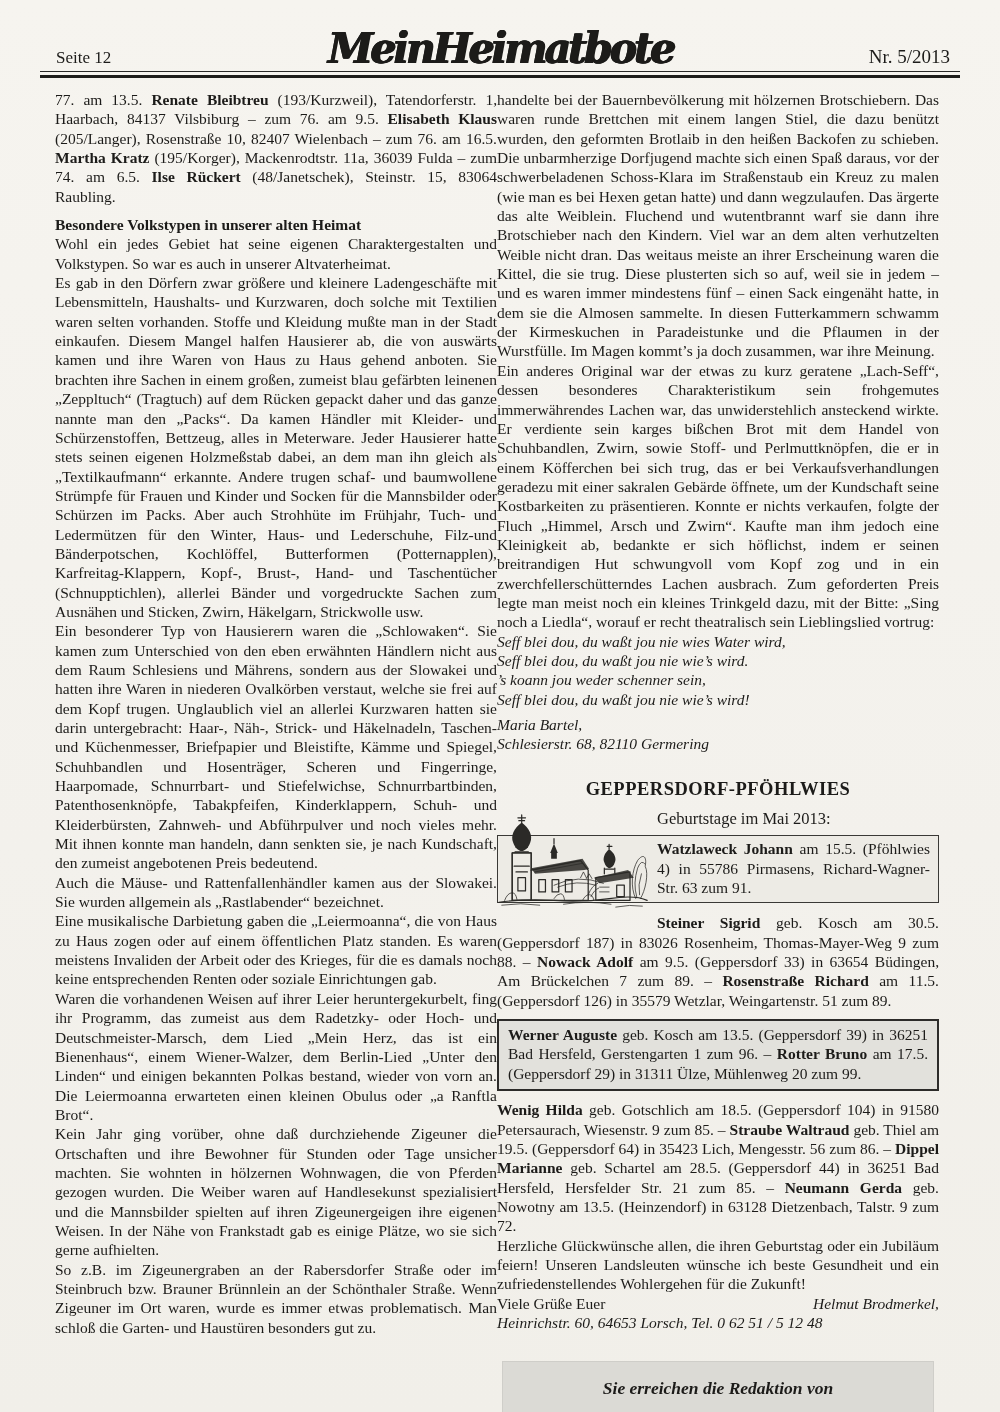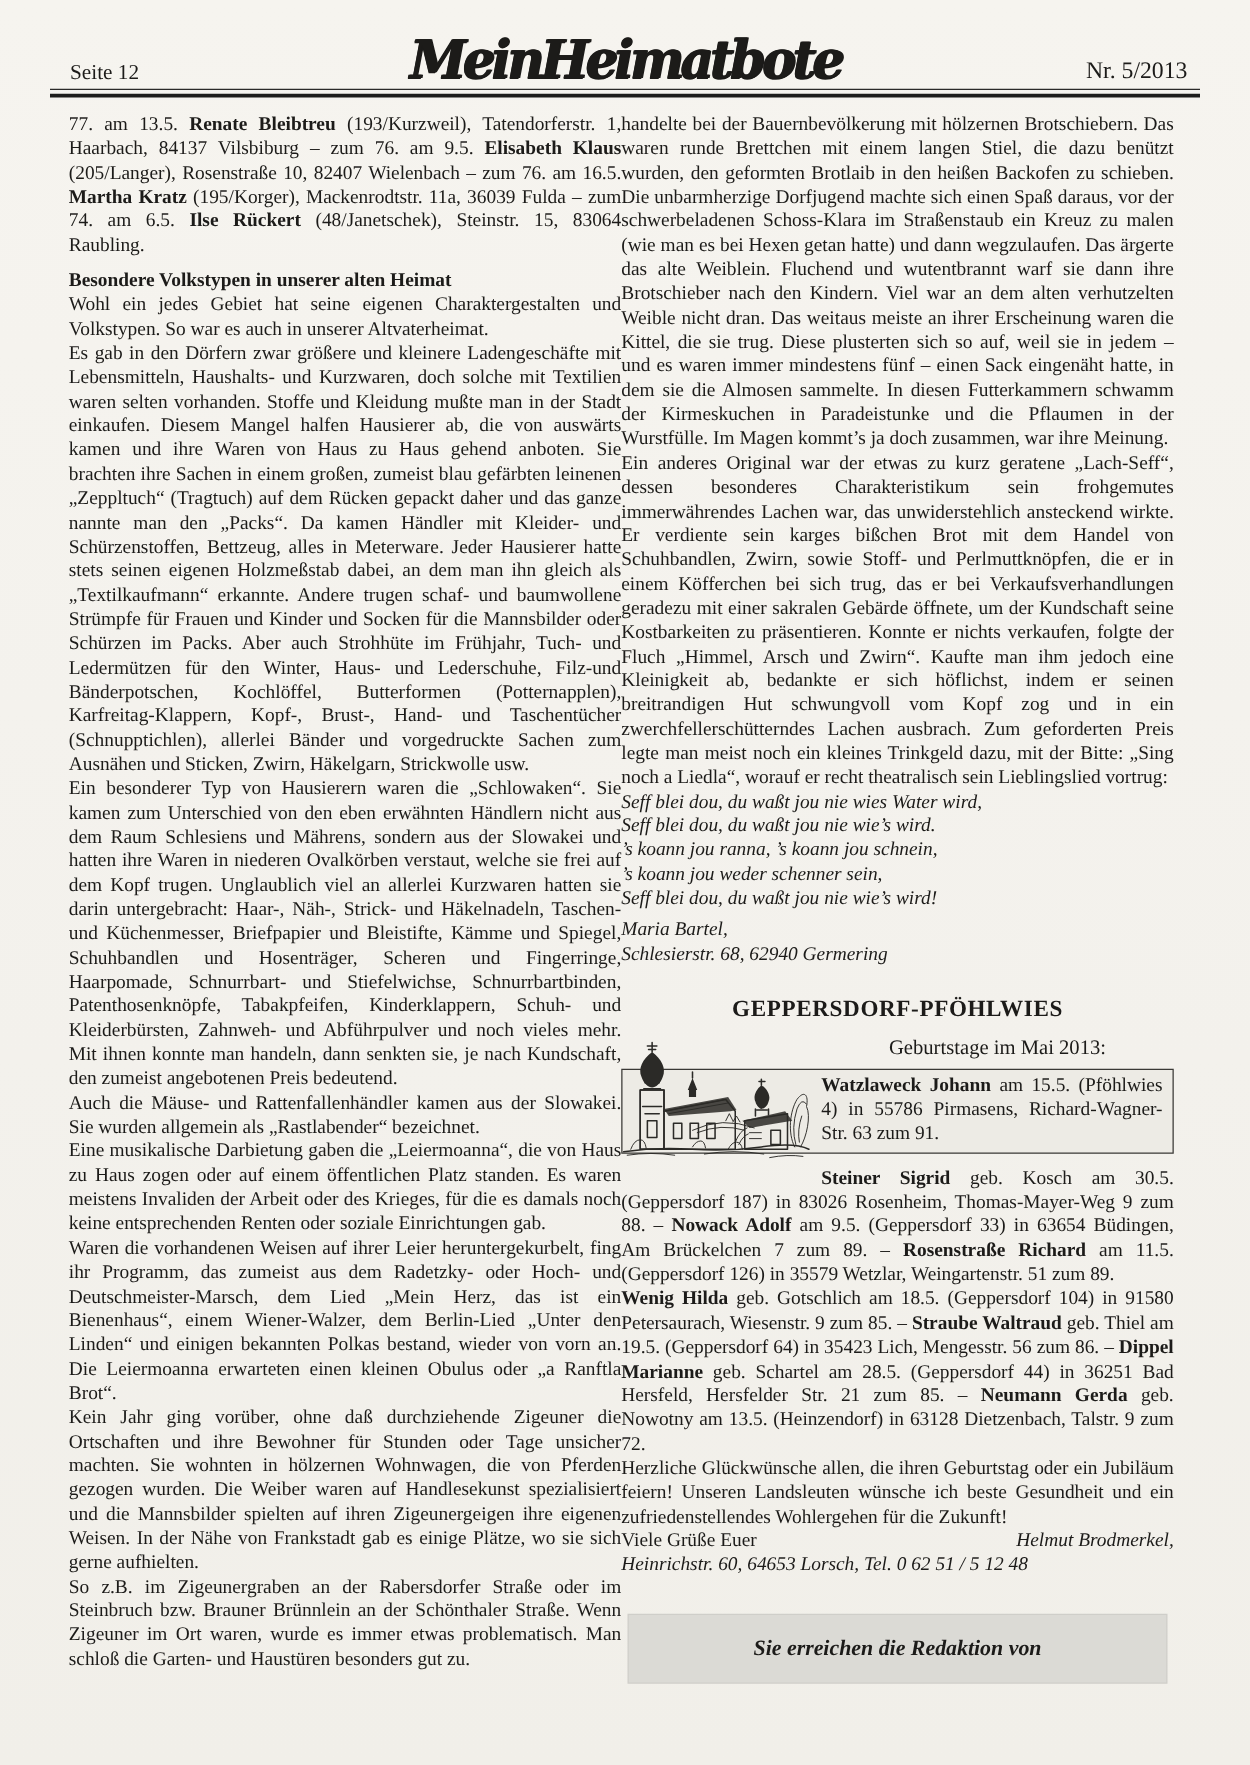--- a/index.html
+++ b/index.html
@@ -34,21 +34,21 @@
   .col p{margin:0;}
   b{font-weight:bold;}
   .subhead{font-size:15.5px;font-weight:bold;margin:9px 0 0 0;text-align:left;}
   
   .poem{font-style:italic;text-align:left;}
   .signature{font-style:italic;margin-top:6px;}
   
   .gsec{margin-top:26px;}
   .gsec h2{font-size:18.5px;font-weight:bold;text-align:center;margin:0 0 10px 0;
     letter-spacing:.5px;hyphens:none;}
-  .gsub{font-size:16.5px;margin:0 0 7px 0;text-align:center;}
+  .gsub{font-size:16.5px;margin:0 0 7px 0;text-align:left;}
   .church{float:left;width:152px;height:100px;margin:2px 8px 6px 0;}
   .infobox{border:1.5px solid #3a3936;background:#edebe5;padding:3px 8px 5px 8px;
     margin:0 0 10px 0;}
   .infobox.gray{border:2px solid #2c2b29;background:#e2e1dc;margin:9px 0;padding:4px 9px 6px 9px;}
   .closing{margin-top:0;}
   .greet-row{display:flex;justify-content:space-between;margin-top:0;}
   .greet-name{font-style:italic;}
   .greet-addr{font-style:italic;}
   
   .redaktion{margin:30px 6px 0 6px;background:#dbdad5;
@@ -88,28 +88,27 @@
 
     </section>
 
     <section class="col">
       <p>handelte bei der Bauernbevölkerung mit hölzernen Brotschiebern. Das waren runde Brettchen mit einem langen Stiel, die dazu benützt wurden, den geformten Brotlaib in den heißen Backofen zu schieben. Die unbarmherzige Dorfjugend machte sich einen Spaß daraus, vor der schwerbeladenen Schoss-Klara im Straßenstaub ein Kreuz zu malen (wie man es bei Hexen getan hatte) und dann wegzulaufen. Das ärgerte das alte Weiblein. Fluchend und wutentbrannt warf sie dann ihre Brotschieber nach den Kindern. Viel war an dem alten verhutzelten Weible nicht dran. Das weitaus meiste an ihrer Erscheinung waren die Kittel, die sie trug. Diese plusterten sich so auf, weil sie in jedem – und es waren immer mindestens fünf – einen Sack eingenäht hatte, in dem sie die Almosen sammelte. In diesen Futterkammern schwamm der Kirmeskuchen in Paradeistunke und die Pflaumen in der Wurstfülle. Im Magen kommt’s ja doch zusammen, war ihre Meinung.</p>
       <p>Ein anderes Original war der etwas zu kurz geratene „Lach-Seff“, dessen besonderes Charakteristikum sein frohgemutes immerwährendes Lachen war, das unwiderstehlich ansteckend wirkte. Er verdiente sein karges bißchen Brot mit dem Handel von Schuhbandlen, Zwirn, sowie Stoff- und Perlmuttknöpfen, die er in einem Köfferchen bei sich trug, das er bei Verkaufsverhandlungen geradezu mit einer sakralen Gebärde öffnete, um der Kundschaft seine Kostbarkeiten zu präsentieren. Konnte er nichts verkaufen, folgte der Fluch „Himmel, Arsch und Zwirn“. Kaufte man ihm jedoch eine Kleinigkeit ab, bedankte er sich höflichst, indem er seinen breitrandigen Hut schwungvoll vom Kopf zog und in ein zwerchfellerschütterndes Lachen ausbrach. Zum geforderten Preis legte man meist noch ein kleines Trinkgeld dazu, mit der Bitte: „Sing noch a Liedla“, worauf er recht theatralisch sein Lieblingslied vortrug:</p>
 
       <div class="poem">
         <div>Seff blei dou, du waßt jou nie wies Water wird,</div>
         <div>Seff blei dou, du waßt jou nie wie’s wird.</div>
-        <div>’s koann jou ranna, ’s koann jou schnein,</div>
         <div>’s koann jou weder schenner sein,</div>
         <div>Seff blei dou, du waßt jou nie wie’s wird!</div>
       </div>
 
       <div class="signature">
         <div>Maria Bartel,</div>
-        <div>Schlesierstr. 68, 62940 Germering</div>
+        <div>Schlesierstr. 68, 82110 Germering</div>
       </div>
 
       <div class="gsec">
         <h2>GEPPERSDORF-PFÖHLWIES</h2>
 
         <svg class="church" viewBox="0 0 160 105" aria-hidden="true">
 
           <path class="ln" d="M2,96 Q30,92 60,94 T118,92 T158,94"></path>
           <path class="lt" d="M5,99 q20,-3 40,0 M70,98 q25,-4 50,0 M125,101 q15,-3 28,-1"></path>
 
@@ -149,20 +148,21 @@
 
           <path class="lt" d="M8,94 q3,-8 8,-8 q4,0 5,7 M90,94 q3,-6 7,-6 q4,0 5,6 M60,92 q3,-5 7,-5 q3,0 4,6"></path>
         </svg>
 
         <div class="gsub">Geburtstage im Mai 2013:</div>
 
         <div class="infobox"><b>Watzlaweck Johann</b><span> am 15.5. (Pföhlwies 4) in 55786 Pirmasens, Richard-Wagner-Str. 63 zum 91.</span></div>
 
         <p><b>Steiner Sigrid</b><span> geb. Kosch am 30.5. (Geppersdorf 187) in 83026 Rosenheim, Thomas-Mayer-Weg 9 zum 88. – </span><b>Nowack Adolf</b><span> am 9.5. (Geppersdorf 33) in 63654 Büdingen, Am Brückelchen 7 zum 89. – </span><b>Rosenstraße Richard</b><span> am 11.5. (Geppersdorf 126) in 35579 Wetzlar, Weingartenstr. 51 zum 89.</span></p>
 
+        <div class="infobox gray"><b>Werner Auguste</b><span> geb. Kosch am 13.5. (Geppersdorf 39) in 36251 Bad Hersfeld, Gerstengarten 1 zum 96. – </span><b>Rotter Bruno</b><span> am 17.5. (Geppersdorf 29) in 31311 Ülze, Mühlenweg 20 zum 99.</span></div>
 
         <p><b>Wenig Hilda</b><span> geb. Gotschlich am 18.5. (Geppersdorf 104) in 91580 Petersaurach, Wiesenstr. 9 zum 85. – </span><b>Straube Waltraud</b><span> geb. Thiel am 19.5. (Geppersdorf 64) in 35423 Lich, Mengesstr. 56 zum 86. – </span><b>Dippel Marianne</b><span> geb. Schartel am 28.5. (Geppersdorf 44) in 36251 Bad Hersfeld, Hersfelder Str. 21 zum 85. – </span><b>Neumann Gerda</b><span> geb. Nowotny am 13.5. (Heinzendorf) in 63128 Dietzenbach, Talstr. 9 zum 72.</span></p>
 
         <p class="closing">Herzliche Glückwünsche allen, die ihren Geburtstag oder ein Jubiläum feiern! Unseren Landsleuten wünsche ich beste Gesundheit und ein zufriedenstellendes Wohlergehen für die Zukunft!</p>
 
         <div class="greet-row">
           <span>Viele Grüße Euer</span>
           <span class="greet-name">Helmut Brodmerkel,</span>
         </div>
         <div class="greet-addr">Heinrichstr. 60, 64653 Lorsch, Tel. 0 62 51 / 5 12 48</div>

